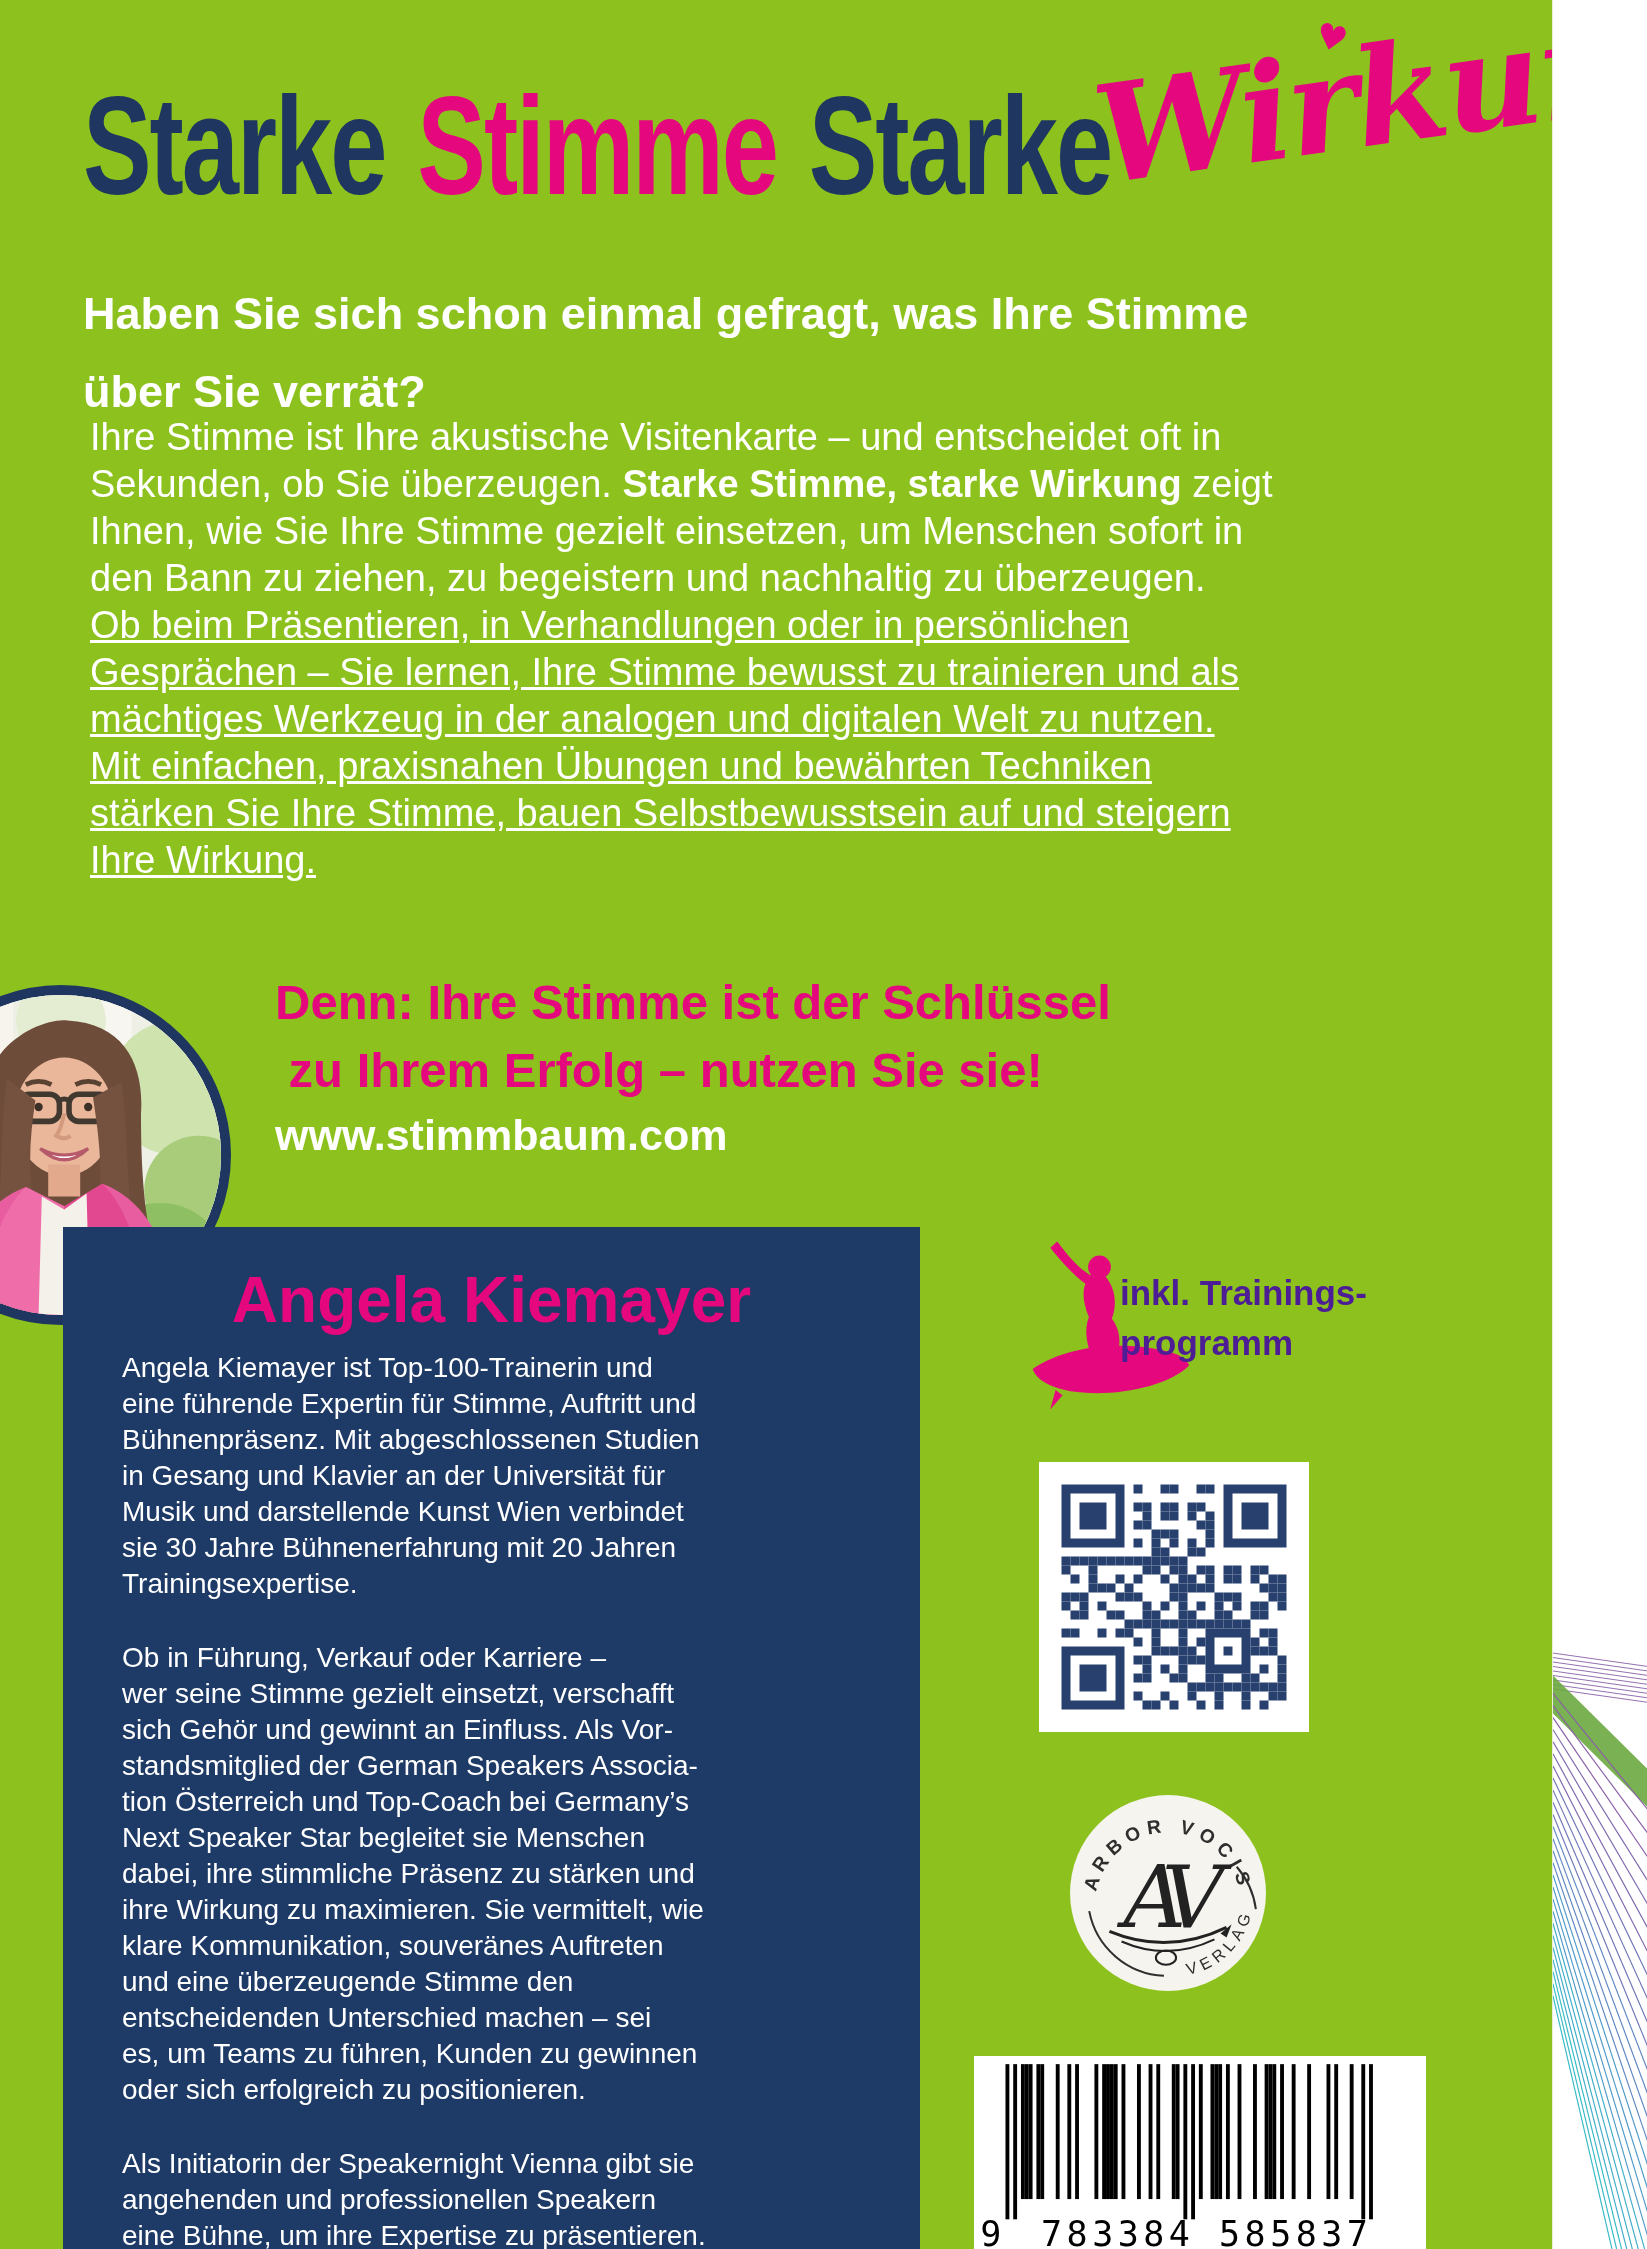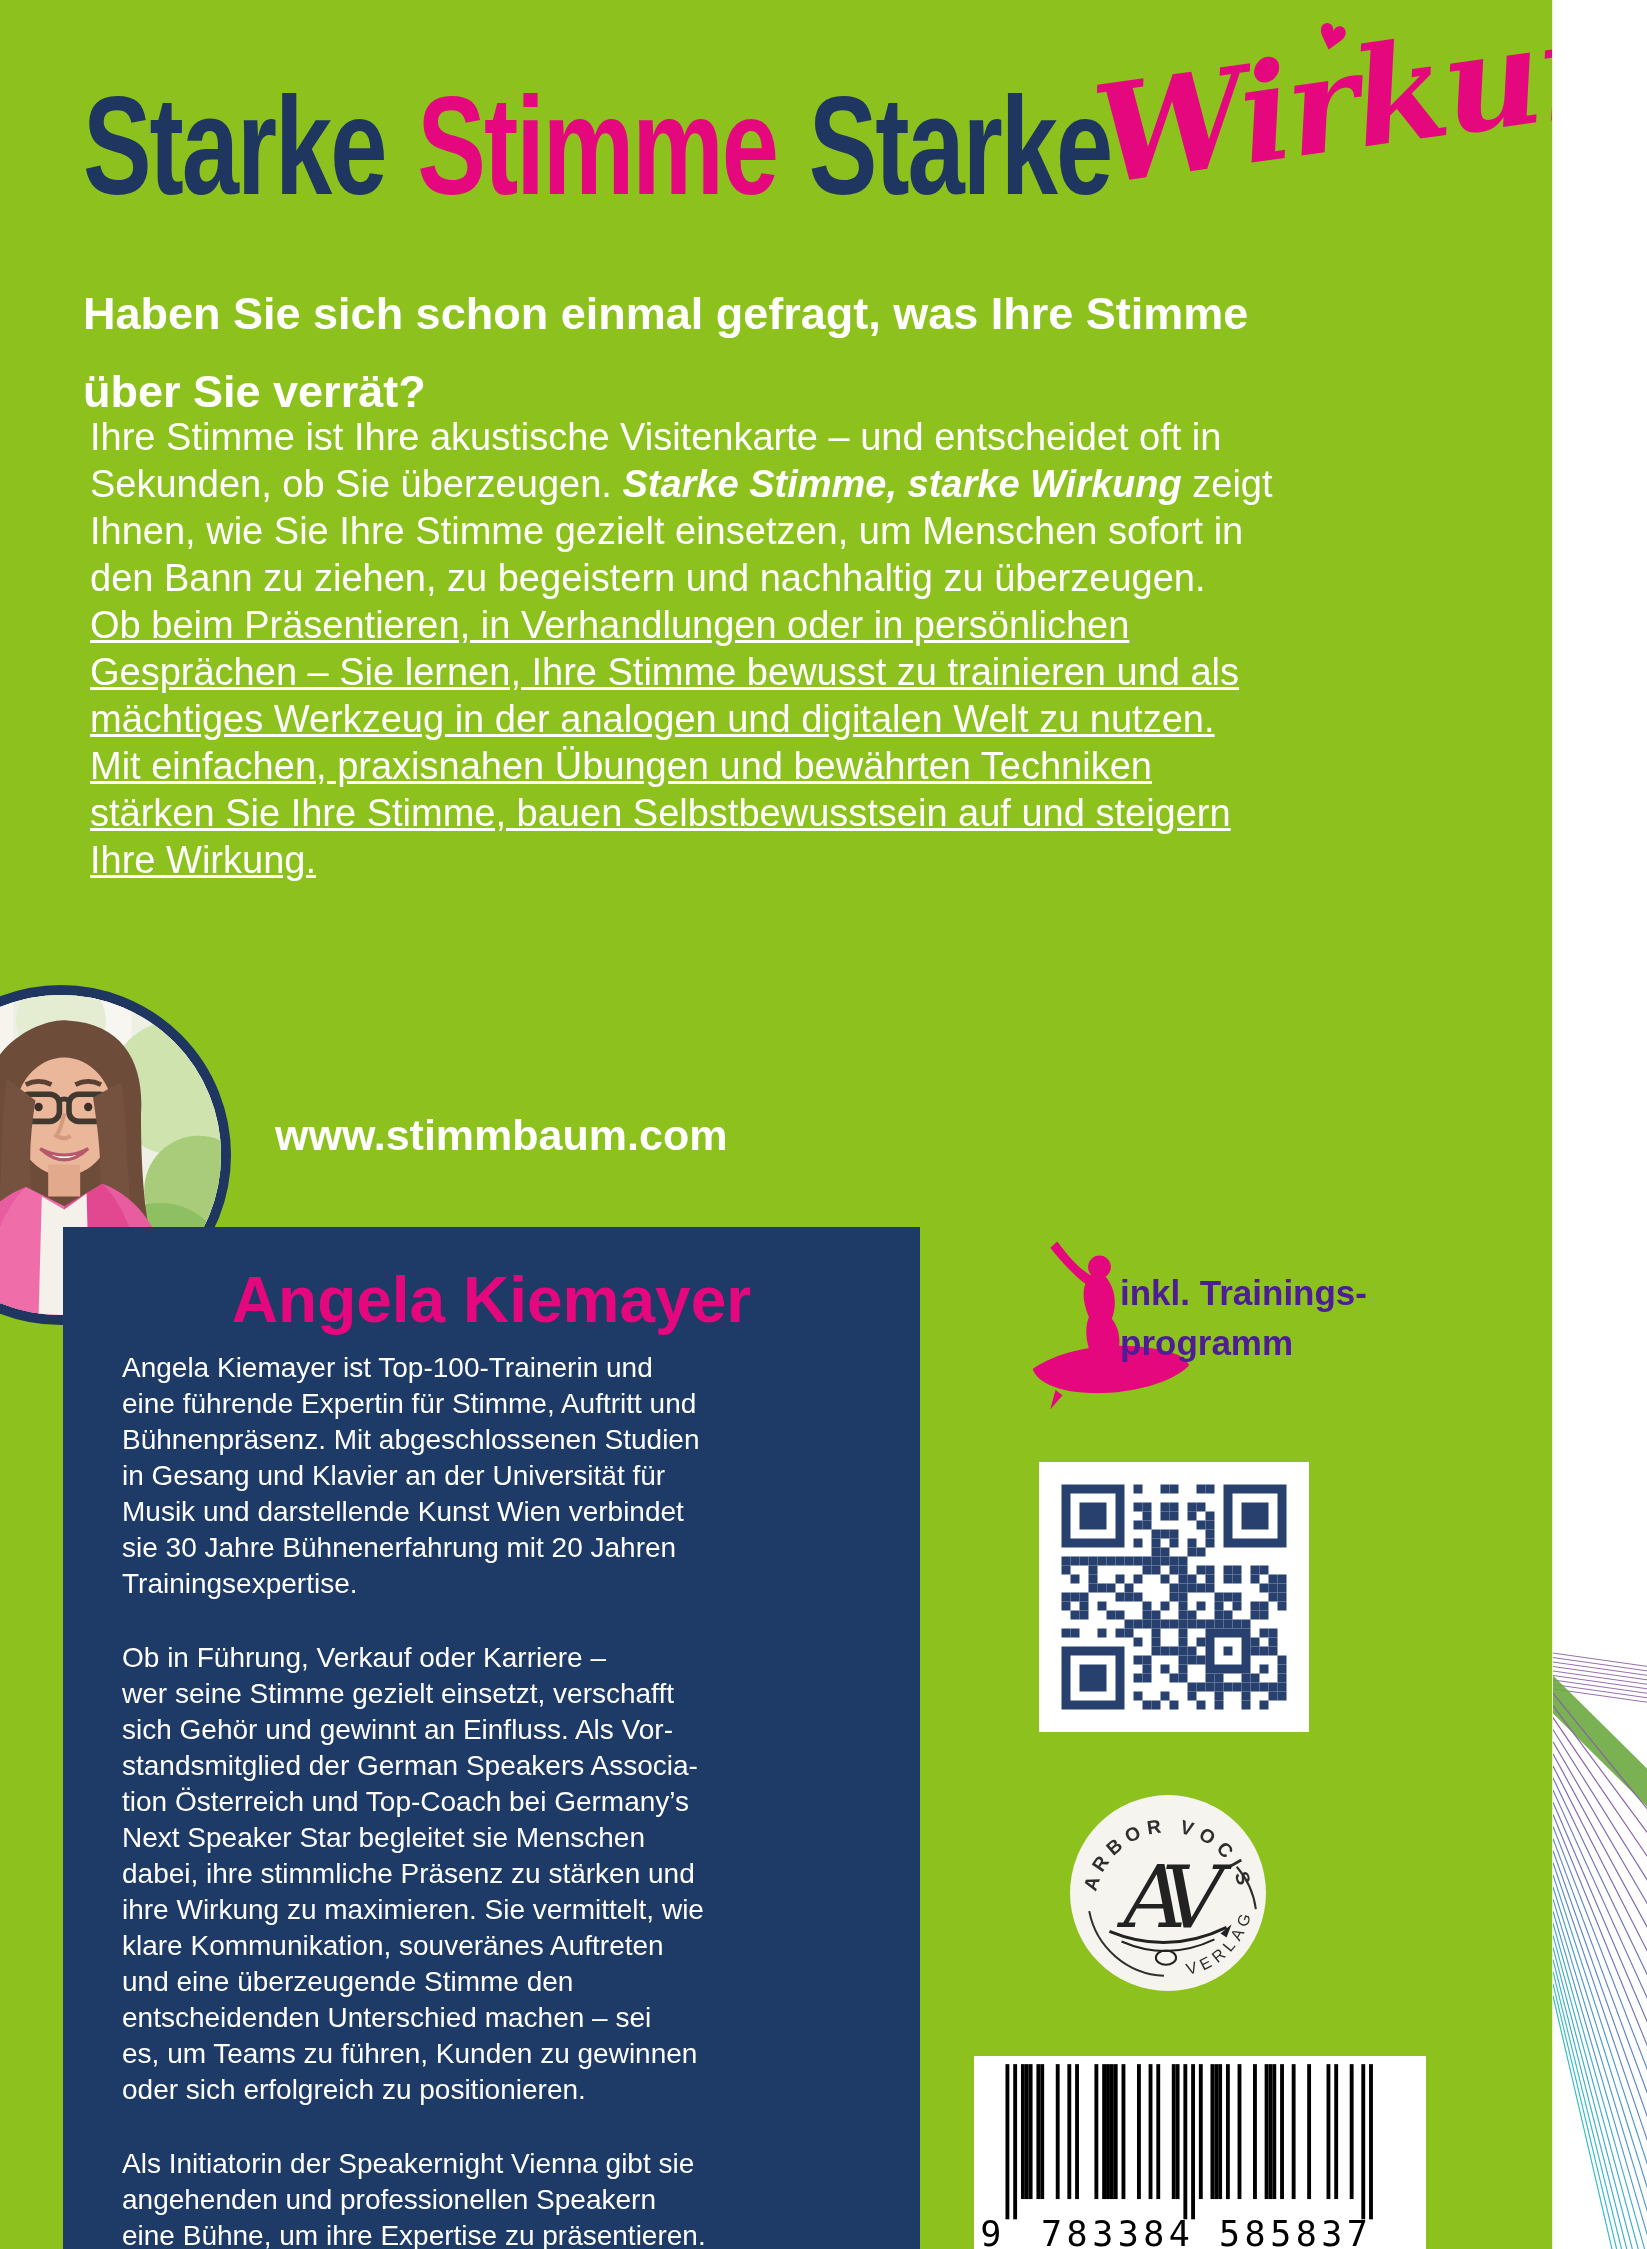--- a/index.html
+++ b/index.html
@@ -26,21 +26,21 @@
          transform:rotate(14deg);font-family:"DejaVu Sans", sans-serif;}
 
   .tagline{position:absolute;left:83px;top:203px;color:#e5077e;
            font-size:48px;font-weight:bold;white-space:pre;}
   .question{position:absolute;left:83px;top:275px;color:#ffffff;
             font-size:45px;font-weight:bold;line-height:78px;white-space:pre;}
   .para{position:absolute;left:83px;margin:7px;color:#ffffff;font-size:38px;
         line-height:47px;white-space:pre;}
   .p1{top:407px;}
   .p2{top:595px;text-decoration:underline;}
-  .para .em{font-weight:bold;font-style:italic;}
+  .para .em{font-weight:bold;}
   .cta{position:absolute;left:275px;top:968px;color:#e5077e;font-size:49px;
        font-weight:bold;line-height:68px;white-space:pre;}
   .website{position:absolute;left:275px;top:1111px;color:#ffffff;
            font-size:43px;font-weight:bold;}
 
   
   .photo{position:absolute;left:-109px;top:985px;width:320px;height:320px;
          border:10.8px solid #1e3660;border-radius:50%;overflow:hidden;background:#eef0e6;}
   .photo svg{display:block;width:100%;height:100%;}
 
@@ -91,20 +91,22 @@
 Sekunden, ob Sie überzeugen. </span><span class="em">Starke Stimme, starke Wirkung</span><span> zeigt
 Ihnen, wie Sie Ihre Stimme gezielt einsetzen, um Menschen sofort in
 den Bann zu ziehen, zu begeistern und nachhaltig zu überzeugen.</span></p>
   <p class="para p2">Ob beim Präsentieren, in Verhandlungen oder in persönlichen
 Gesprächen – Sie lernen, Ihre Stimme bewusst zu trainieren und als
 mächtiges Werkzeug in der analogen und digitalen Welt zu nutzen.
 Mit einfachen, praxisnahen Übungen und bewährten Techniken
 stärken Sie Ihre Stimme, bauen Selbstbewusstsein auf und steigern
 Ihre Wirkung.</p>
 
+  <div class="cta">Denn: Ihre Stimme ist der Schlüssel
+ zu Ihrem Erfolg – nutzen Sie sie!</div>
   <div class="website">www.stimmbaum.com</div>
 
   <div class="photo">
     <svg viewBox="0 0 200 200">
       <rect width="200" height="200" fill="#eef0e6"></rect>
       <rect x="0" y="0" width="70" height="200" fill="#f6f4ed"></rect>
       <rect x="118" y="0" width="26" height="200" fill="#f8f6f0"></rect>
       <circle cx="172" cy="58" r="42" fill="#cfe3ae"></circle>
       <circle cx="186" cy="122" r="34" fill="#a8cc7a"></circle>
       <circle cx="162" cy="172" r="42" fill="#8fbf63"></circle>

